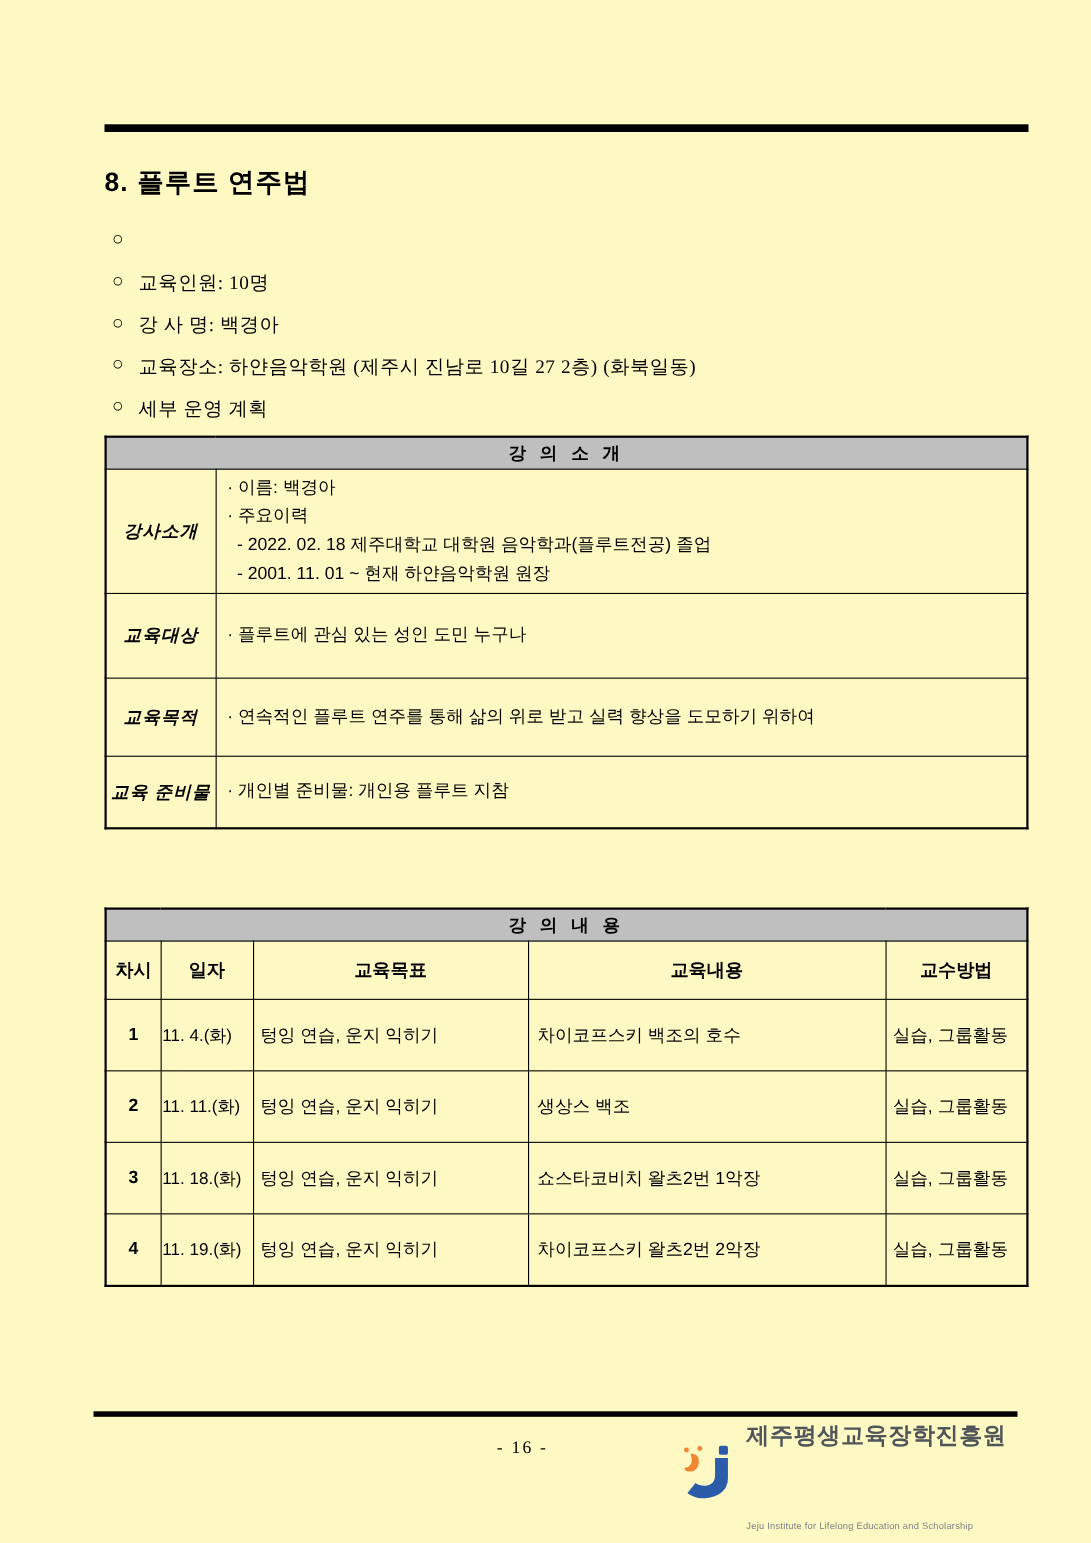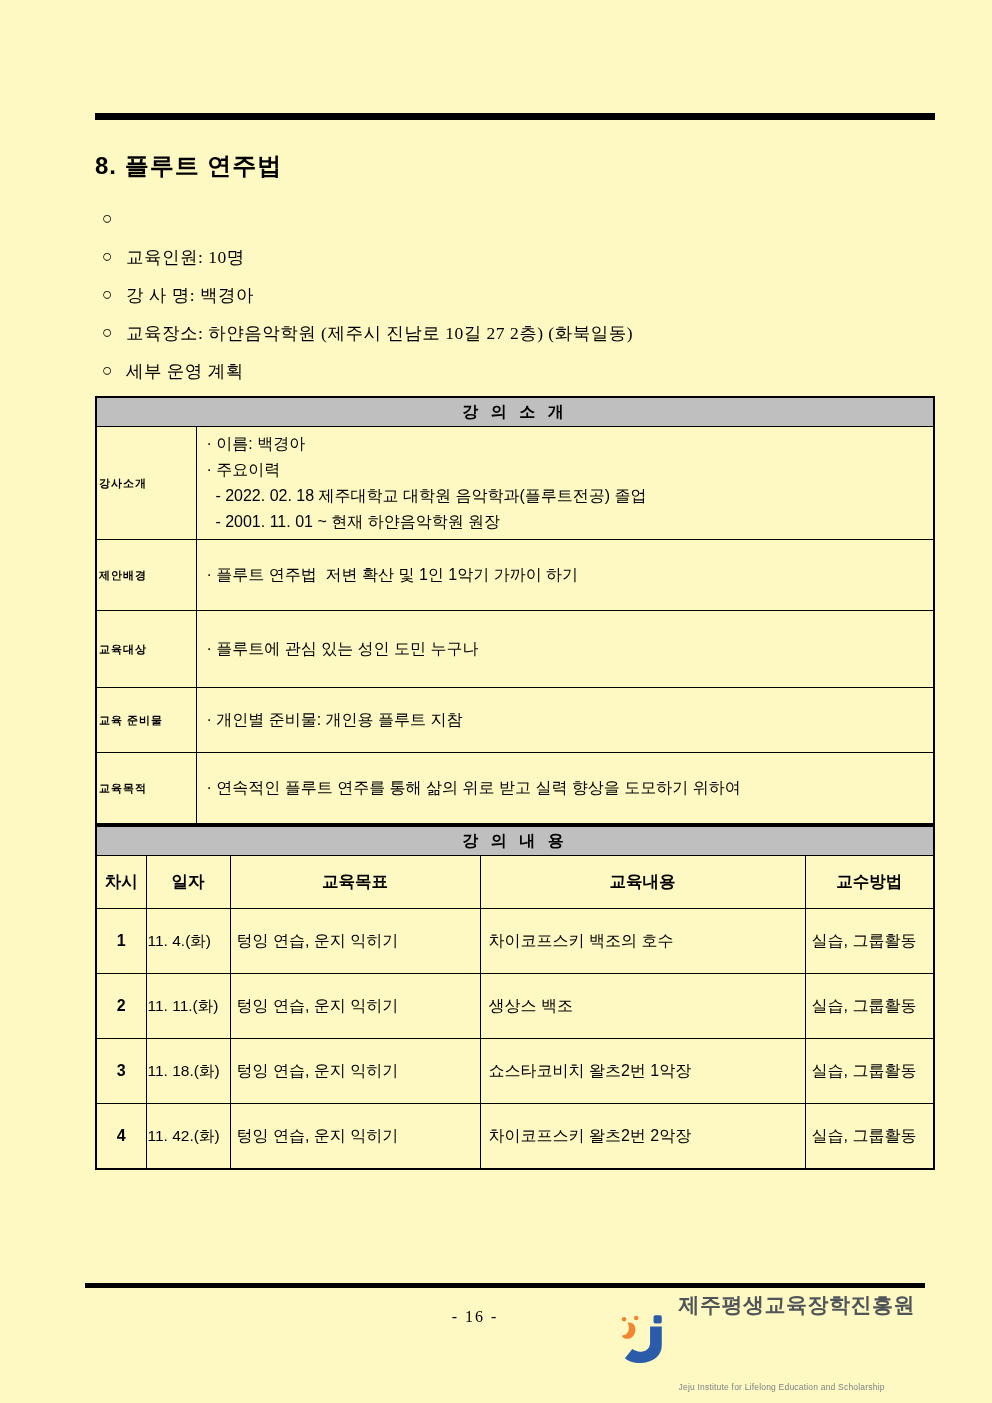--- a/index.html
+++ b/index.html
@@ -47,22 +47,22 @@
   }
   table.doc{border:2px solid #000;}
   td.band{
     background:#bfbfbf;
     text-align:center;font-weight:bold;font-size:17px;
     letter-spacing:4px;height:26px;
     border:2px solid #000;
   }
   #intro-table{top:396px;}
   #intro-table td.label{
-    width:98px;text-align:left;font-weight:bold;
-    font-size:11px;letter-spacing:1px;padding:2px;
+    width:98px;text-align:center;font-weight:bold;
+    font-size:16px;letter-spacing:1px;padding:2px;font-style:italic;
   }
   #intro-table td.content{padding:4px 10px;}
   #intro-table .line{line-height:26px;font-size:16px;}
   #content-table{top:822px;margin-top:3px;}
   #content-table td{height:62px;}
   #content-table td.band{height:26px;}
   #content-table tr.cols td{
     height:50px;text-align:center;font-weight:bold;font-size:16.5px;
   }
   #content-table td.c-num{text-align:center;font-weight:bold;}
@@ -135,41 +135,35 @@
     <tr>
       <td class="label" style="height:106px">강사소개</td>
       <td class="content">
         <div class="line pre">· 이름: 백경아</div>
         <div class="line pre">· 주요이력</div>
         <div class="line pre">  - 2022. 02. 18 제주대학교 대학원 음악학과(플루트전공) 졸업</div>
         <div class="line pre">  - 2001. 11. 01 ~ 현재 하얀음악학원 원장</div>
       </td>
     </tr>
     <tr>
-      <td class="label" style="height:66px">제안배경</td>
-      <td class="content">
-        <div class="line pre">· 플루트 연주법  저변 확산 및 1인 1악기 가까이 하기</div>
-      </td>
-    </tr>
-    <tr>
       <td class="label" style="height:72px">교육대상</td>
       <td class="content">
         <div class="line pre">· 플루트에 관심 있는 성인 도민 누구나</div>
       </td>
     </tr>
     <tr>
+      <td class="label" style="height:66px">교육목적</td>
+      <td class="content">
+        <div class="line pre">· 연속적인 플루트 연주를 통해 삶의 위로 받고 실력 향상을 도모하기 위하여</div>
+      </td>
+    </tr>
+    <tr>
       <td class="label" style="height:60px">교육 준비물</td>
       <td class="content">
         <div class="line pre">· 개인별 준비물: 개인용 플루트 지참</div>
-      </td>
-    </tr>
-    <tr>
-      <td class="label" style="height:66px">교육목적</td>
-      <td class="content">
-        <div class="line pre">· 연속적인 플루트 연주를 통해 삶의 위로 받고 실력 향상을 도모하기 위하여</div>
       </td>
     </tr>
   </tbody>
     </table>
 
   <table class="doc" id="content-table">
     <colgroup>
       <col style="width:50px">
         <col style="width:84px">
         <col style="width:250px">
@@ -203,21 +197,21 @@
     </tr>
     <tr>
       <td class="c-num">3</td>
       <td class="c-date">11. 18.(화)</td>
       <td class="c-goal">텅잉 연습, 운지 익히기</td>
       <td class="c-cont">쇼스타코비치 왈츠2번 1악장</td>
       <td class="c-meth">실습, 그룹활동</td>
     </tr>
     <tr>
       <td class="c-num">4</td>
-      <td class="c-date">11. 42.(화)</td>
+      <td class="c-date">11. 19.(화)</td>
       <td class="c-goal">텅잉 연습, 운지 익히기</td>
       <td class="c-cont">차이코프스키 왈츠2번 2악장</td>
       <td class="c-meth">실습, 그룹활동</td>
     </tr>
   </tbody>
     </table>
 
   <div class="footer">
     <div class="footer-rule"></div>
     <div class="page-number">- 16 -</div>

